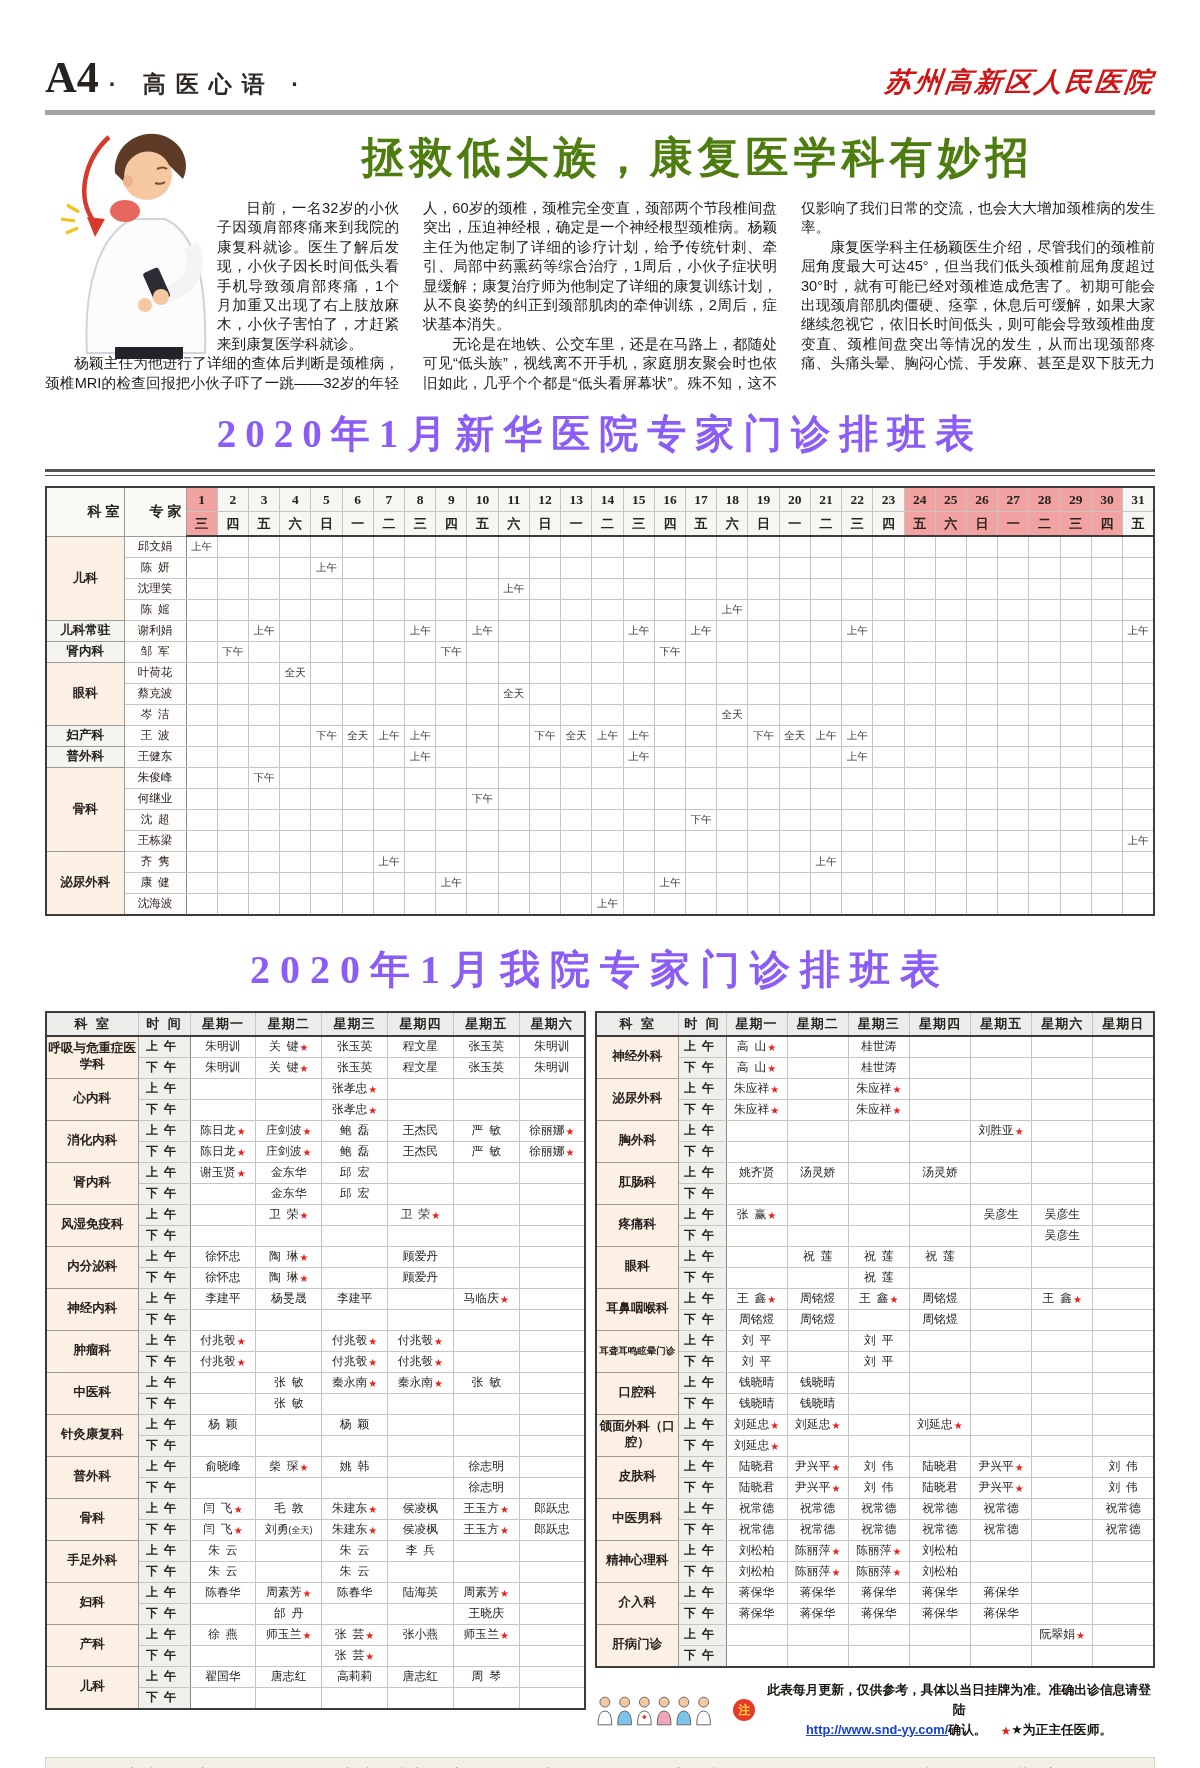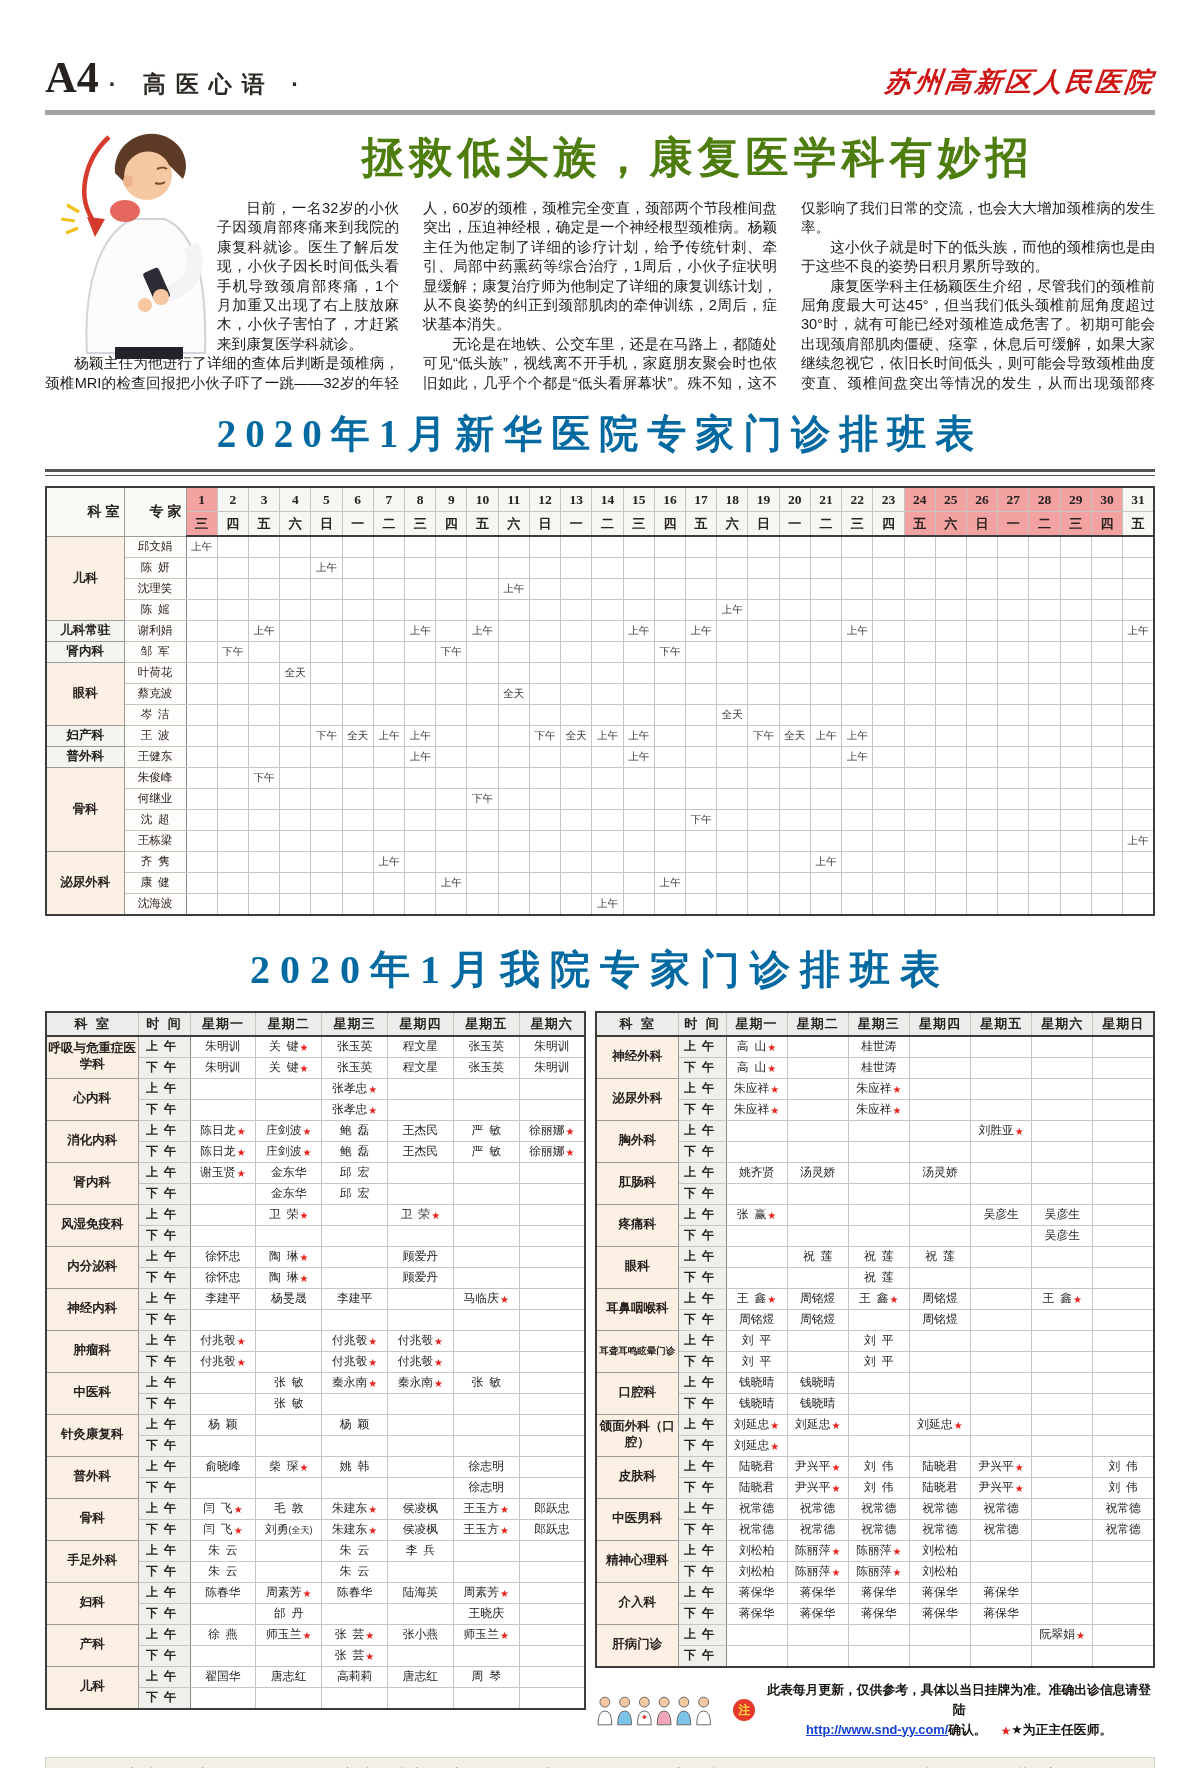--- a/index.html
+++ b/index.html
@@ -18,21 +18,21 @@
   .article{position:relative;margin-top:8px;}
   .illu{position:absolute;left:0;top:-2px;width:190px;height:240px;}
   .art-title{margin-left:195px;text-align:center;font-family:"Liberation Serif","DejaVu Serif",serif;
              font-weight:bold;font-size:43px;letter-spacing:5px;color:#4d7c0f;padding-top:6px;}
   .art-text{margin-top:12px;height:198px;overflow:hidden;column-count:3;column-gap:24px;
             font-size:14.6px;line-height:19.4px;text-align:justify;color:#1d1a18;}
   .art-text p{margin:0;text-indent:2em;}
   .img-spacer{float:left;width:172px;height:138px;}
   
   .sec-title{font-family:"Liberation Serif","DejaVu Serif",serif;font-weight:bold;text-align:center;
-             color:#0369a1;}
+             color:#8b5cf6;}
   .t1-title{font-size:39px;letter-spacing:9px;margin-top:10px;padding-bottom:8px;}
   .double-rule{height:3px;border-top:3px solid #555;border-bottom:1px solid #555;}
   .t2-title{font-size:40px;letter-spacing:10px;margin-top:26px;margin-bottom:14px;}
   
   table{border-collapse:collapse;table-layout:fixed;}
   .t1{width:1110px;margin-top:10px;border:2px solid #3c3c3c;}
   .t1 th,.t1 td{border:1px solid #c6c6c0;padding:0;text-align:center;overflow:hidden;white-space:nowrap;}
   .t1 .hcell{background:#fafaf7;font-weight:bold;font-size:14px;letter-spacing:4px;border-color:#9b9b95;text-align:right;}
   .t1 .dnum{font-family:"Liberation Serif","DejaVu Serif",serif;font-size:13.5px;height:23px;background:#f6f6f3;}
   .t1 .dweek{font-size:13px;font-weight:bold;height:23px;background:#f6f6f3;border-bottom:2px solid #3c3c3c;}
@@ -109,21 +109,20 @@
         <circle cx="116" cy="176" r="8" fill="#f6c8a2"></circle>
         <circle cx="100" cy="184" r="7" fill="#f6c8a2"></circle>
       </svg>
     </div>
     <div class="art-title">拯救低头族，康复医学科有妙招</div>
     <div class="art-text">
       <div class="img-spacer"></div>
       <p>日前，一名32岁的小伙子因颈肩部疼痛来到我院的康复科就诊。医生了解后发现，小伙子因长时间低头看手机导致颈肩部疼痛，1个月加重又出现了右上肢放麻木，小伙子害怕了，才赶紧来到康复医学科就诊。</p>
       <p>杨颖主任为他进行了详细的查体后判断是颈椎病，颈椎MRI的检查回报把小伙子吓了一跳——32岁的年轻人，60岁的颈椎，颈椎完全变直，颈部两个节段椎间盘突出，压迫神经根，确定是一个神经根型颈椎病。杨颖主任为他定制了详细的诊疗计划，给予传统针刺、牵引、局部中药熏药等综合治疗，1周后，小伙子症状明显缓解；康复治疗师为他制定了详细的康复训练计划，从不良姿势的纠正到颈部肌肉的牵伸训练，2周后，症状基本消失。</p>
       <p>无论是在地铁、公交车里，还是在马路上，都随处可见“低头族”，视线离不开手机，家庭朋友聚会时也依旧如此，几乎个个都是“低头看屏幕状”。殊不知，这不仅影响了我们日常的交流，也会大大增加颈椎病的发生率。</p>
-      <p>这小伙子就是时下的低头族，而他的颈椎病也是由于这些不良的姿势日积月累所导致的。</p>
       <p><span>康复医学科主任杨颖医生介绍，尽管我们的颈椎前屈角度最大可达45°，但当我们低头颈椎前屈角度超过30°时，就有可能已经对颈椎造成危害了。初期可能会出现颈肩部肌肉僵硬、痉挛，休息后可缓解，如果大家继续忽视它，依旧长时间低头，则可能会导致颈椎曲度变直、颈椎间盘突出等情况的发生，从而出现颈部疼痛、头痛头晕、胸闷心慌、手发麻、甚至是双下肢无力等一系列严重的症状。“低头族，请抬头，世界这么大，需要我们好好去看看。”杨主任风趣地呼吁。</span>　</p>
 
     </div>
   </div>
 
   <div class="sec-title t1-title">2020年1月新华医院专家门诊排班表</div>
   <div class="double-rule"></div>
   <table class="t1" id="t1">
       <colgroup>
         <col style="width:78px">

